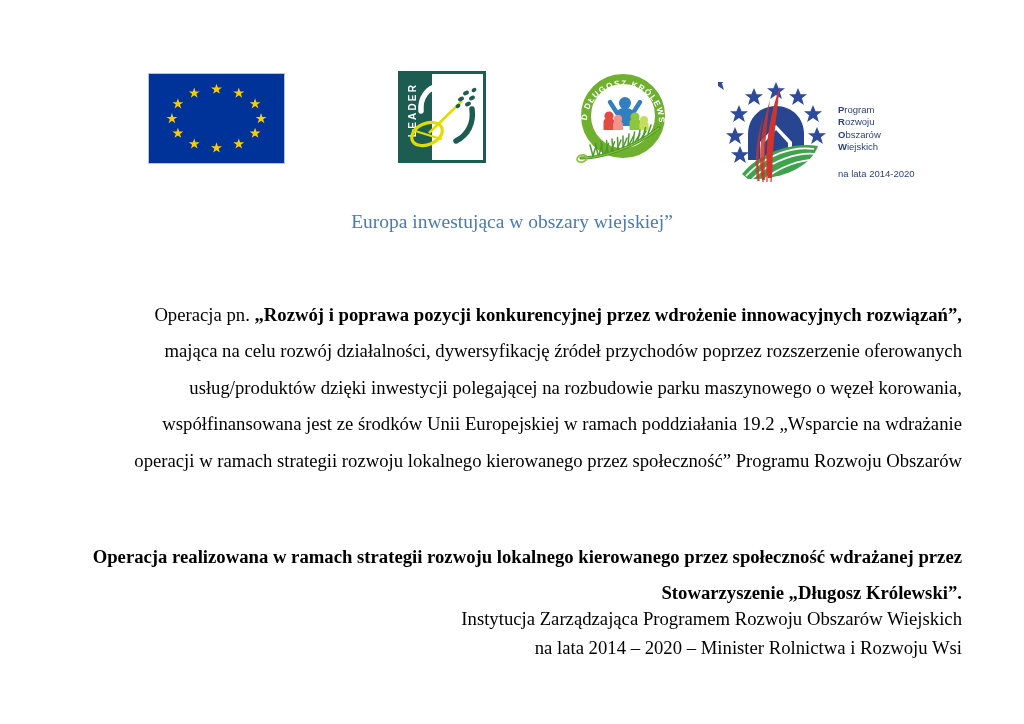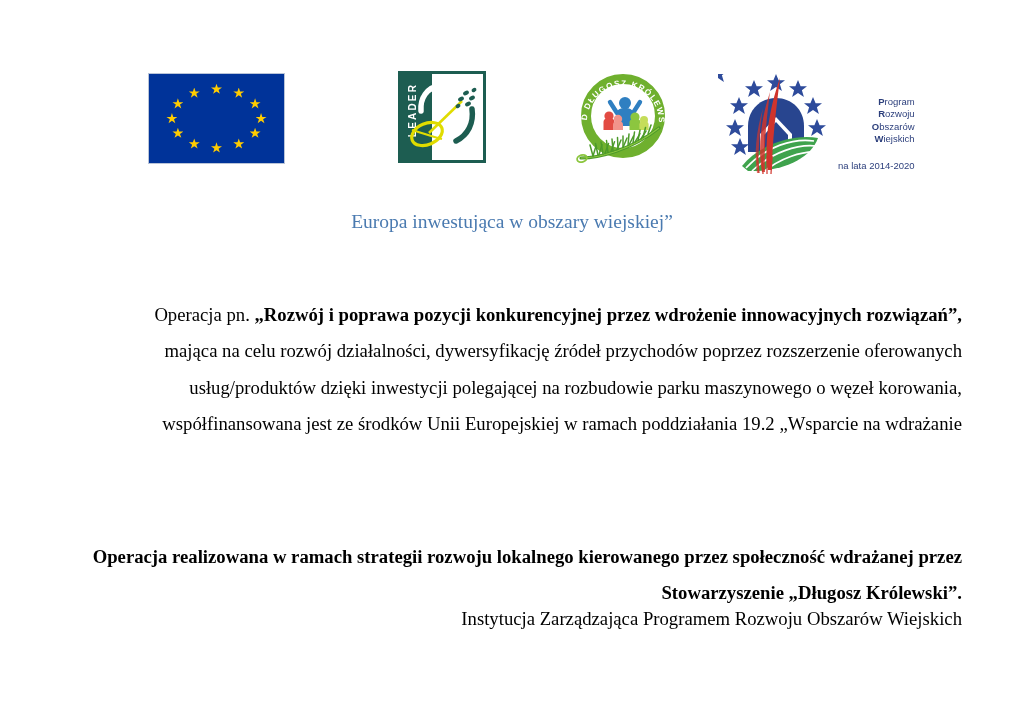--- a/index.html
+++ b/index.html
@@ -110,24 +110,23 @@
     left: 573px;
     top: 4px;
     width: 100px;
     height: 102px;
   }
   .lgd-svg { width: 100px; height: 102px; display: block; }
 
   
   .prow {
     left: 718px;
-    top: 12px;
+    top: 20px;
     width: 190px;
     height: 104px;
-    text-align: right;
   }
   .prow-mark {
     position: absolute;
     left: 0;
     top: 0;
     width: 118px;
     height: 104px;
   }
   .prow-text {
     position: absolute;
@@ -345,24 +344,26 @@
 
   <div class="heading">
     <div class="line">Europa inwestująca w obszary wiejskiej”</div>
   </div>
 
   <div class="body-block para-1">
     <div class="line"><span>Operacja pn. </span><span class="bold">„Rozwój i poprawa pozycji konkurencyjnej przez wdrożenie innowacyjnych rozwiązań”,</span></div>
     <div class="line">mająca na celu rozwój działalności, dywersyfikację źródeł przychodów poprzez rozszerzenie oferowanych</div>
     <div class="line">usług/produktów dzięki inwestycji polegającej na rozbudowie parku maszynowego o węzeł korowania,</div>
     <div class="line">współfinansowana jest ze środków Unii Europejskiej w ramach poddziałania 19.2 „Wsparcie na wdrażanie</div>
+    <div class="line">operacji w ramach strategii rozwoju lokalnego kierowanego przez społeczność” Programu Rozwoju Obszarów</div>
   </div>
 
   <div class="body-block para-2">
     <div class="line">Operacja realizowana w ramach strategii rozwoju lokalnego kierowanego przez społeczność wdrażanej przez</div>
     <div class="line">Stowarzyszenie „Długosz Królewski”.</div>
   </div>
 
   <div class="body-block para-3">
     <div class="line">Instytucja Zarządzająca Programem Rozwoju Obszarów Wiejskich</div>
+    <div class="line">na lata 2014 – 2020 – Minister Rolnictwa i Rozwoju Wsi</div>
   </div>
 
 </div>
 
 </body></html>

